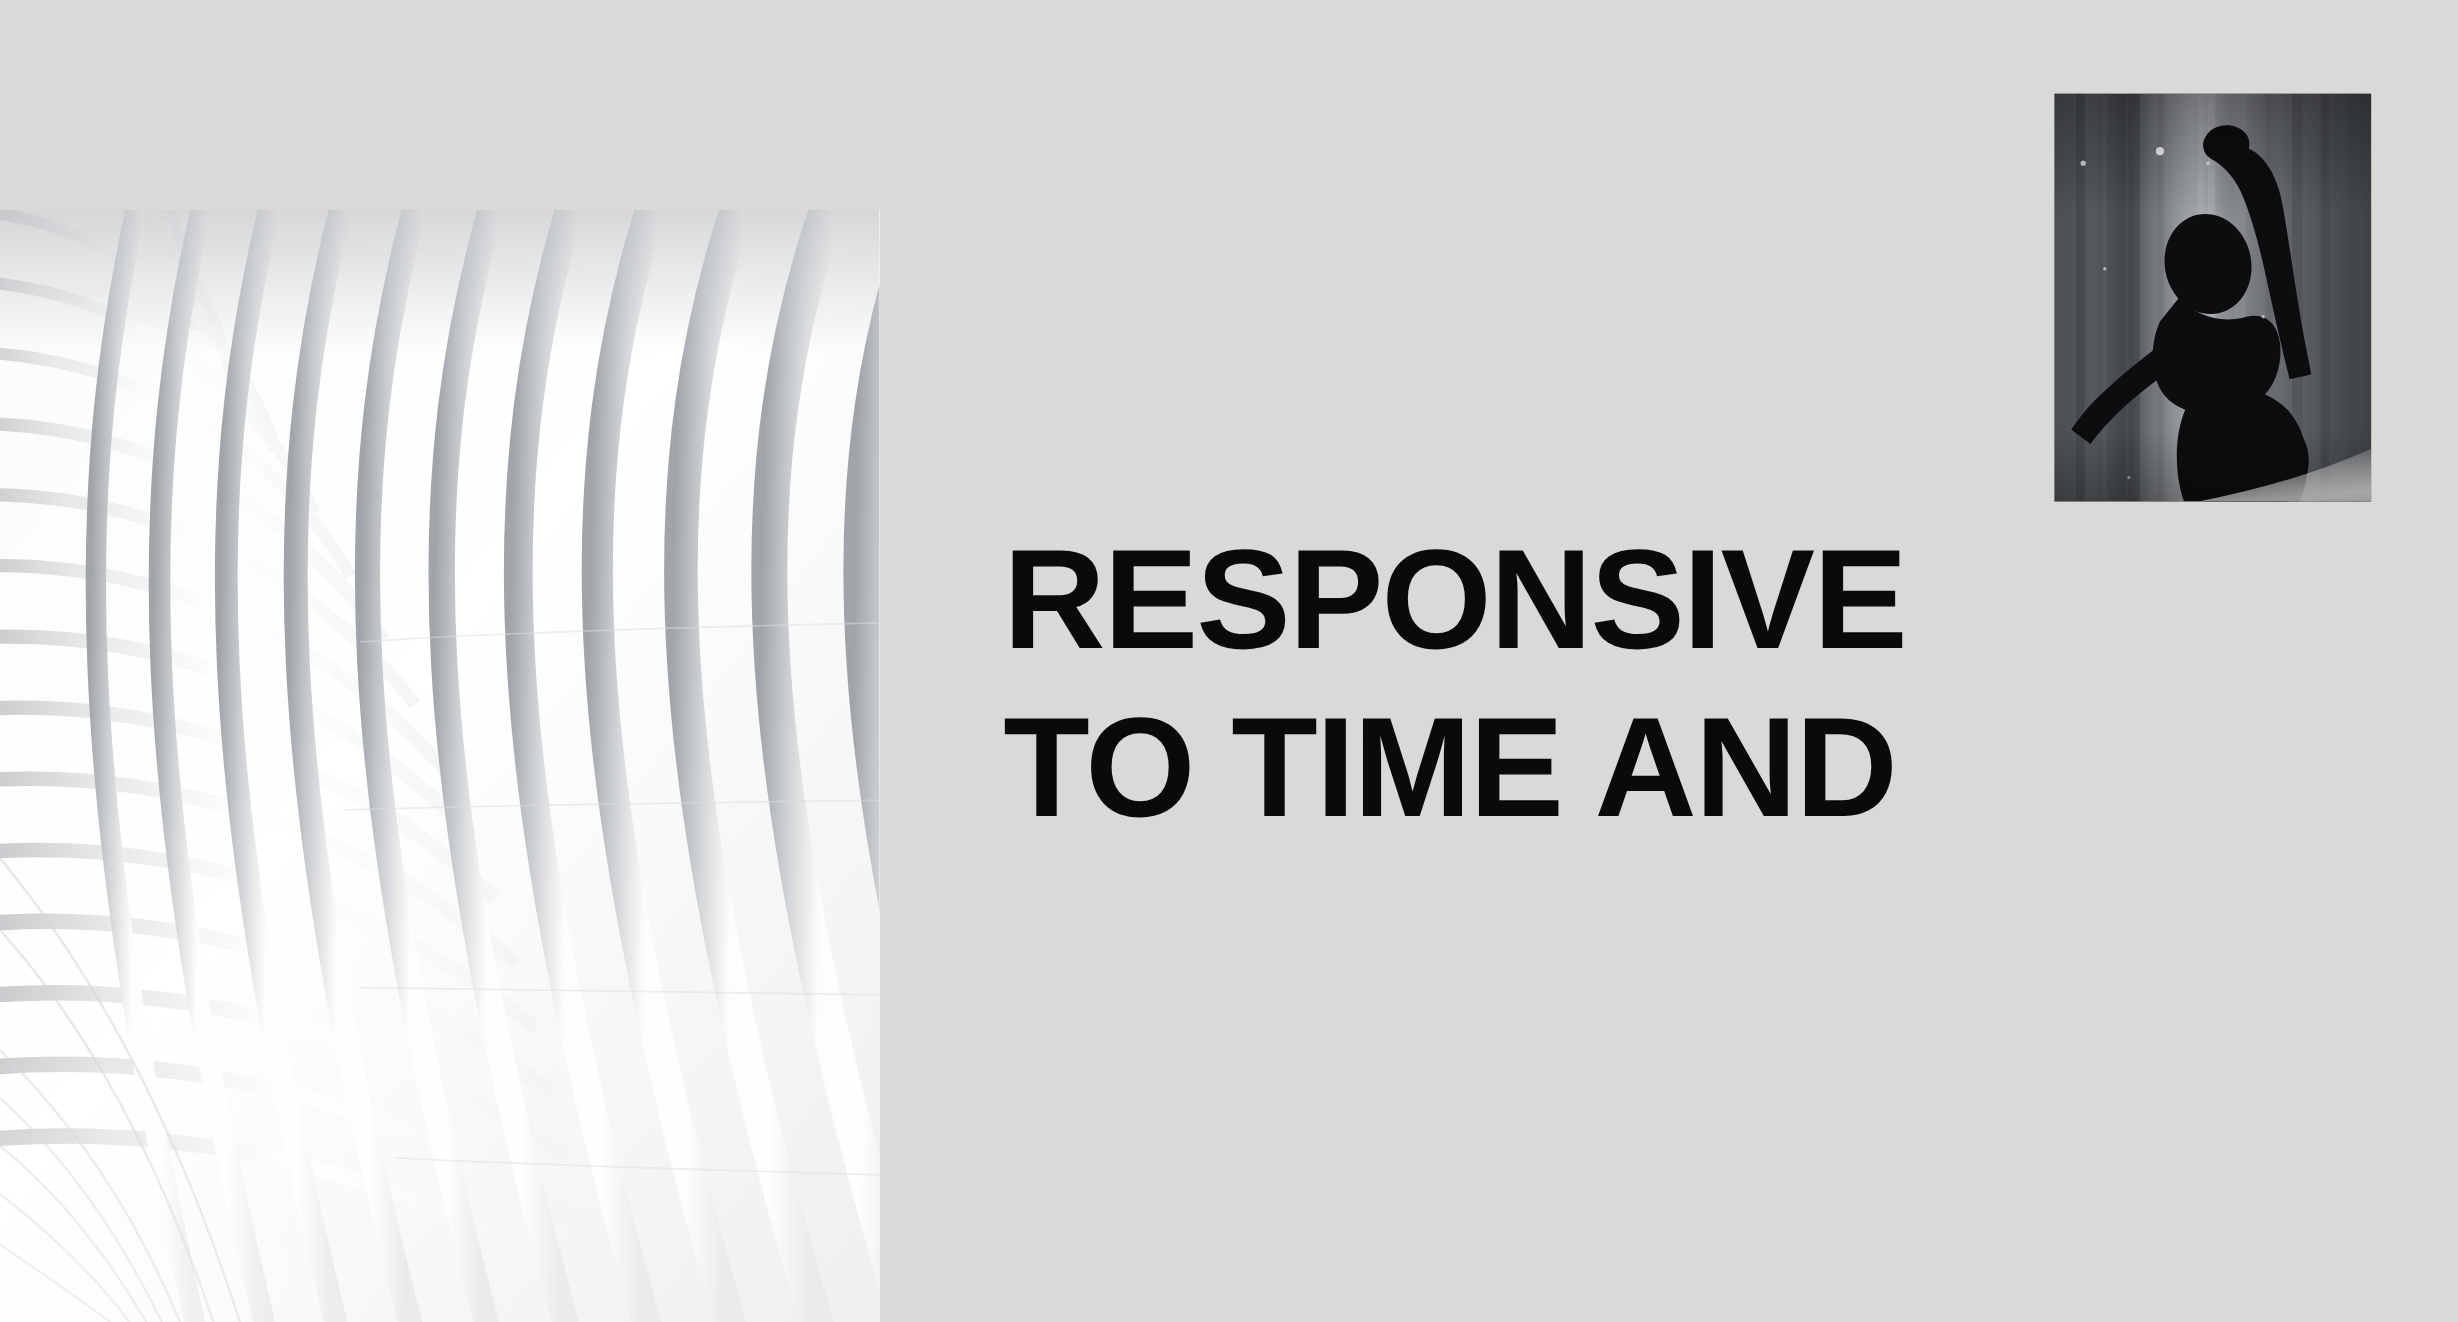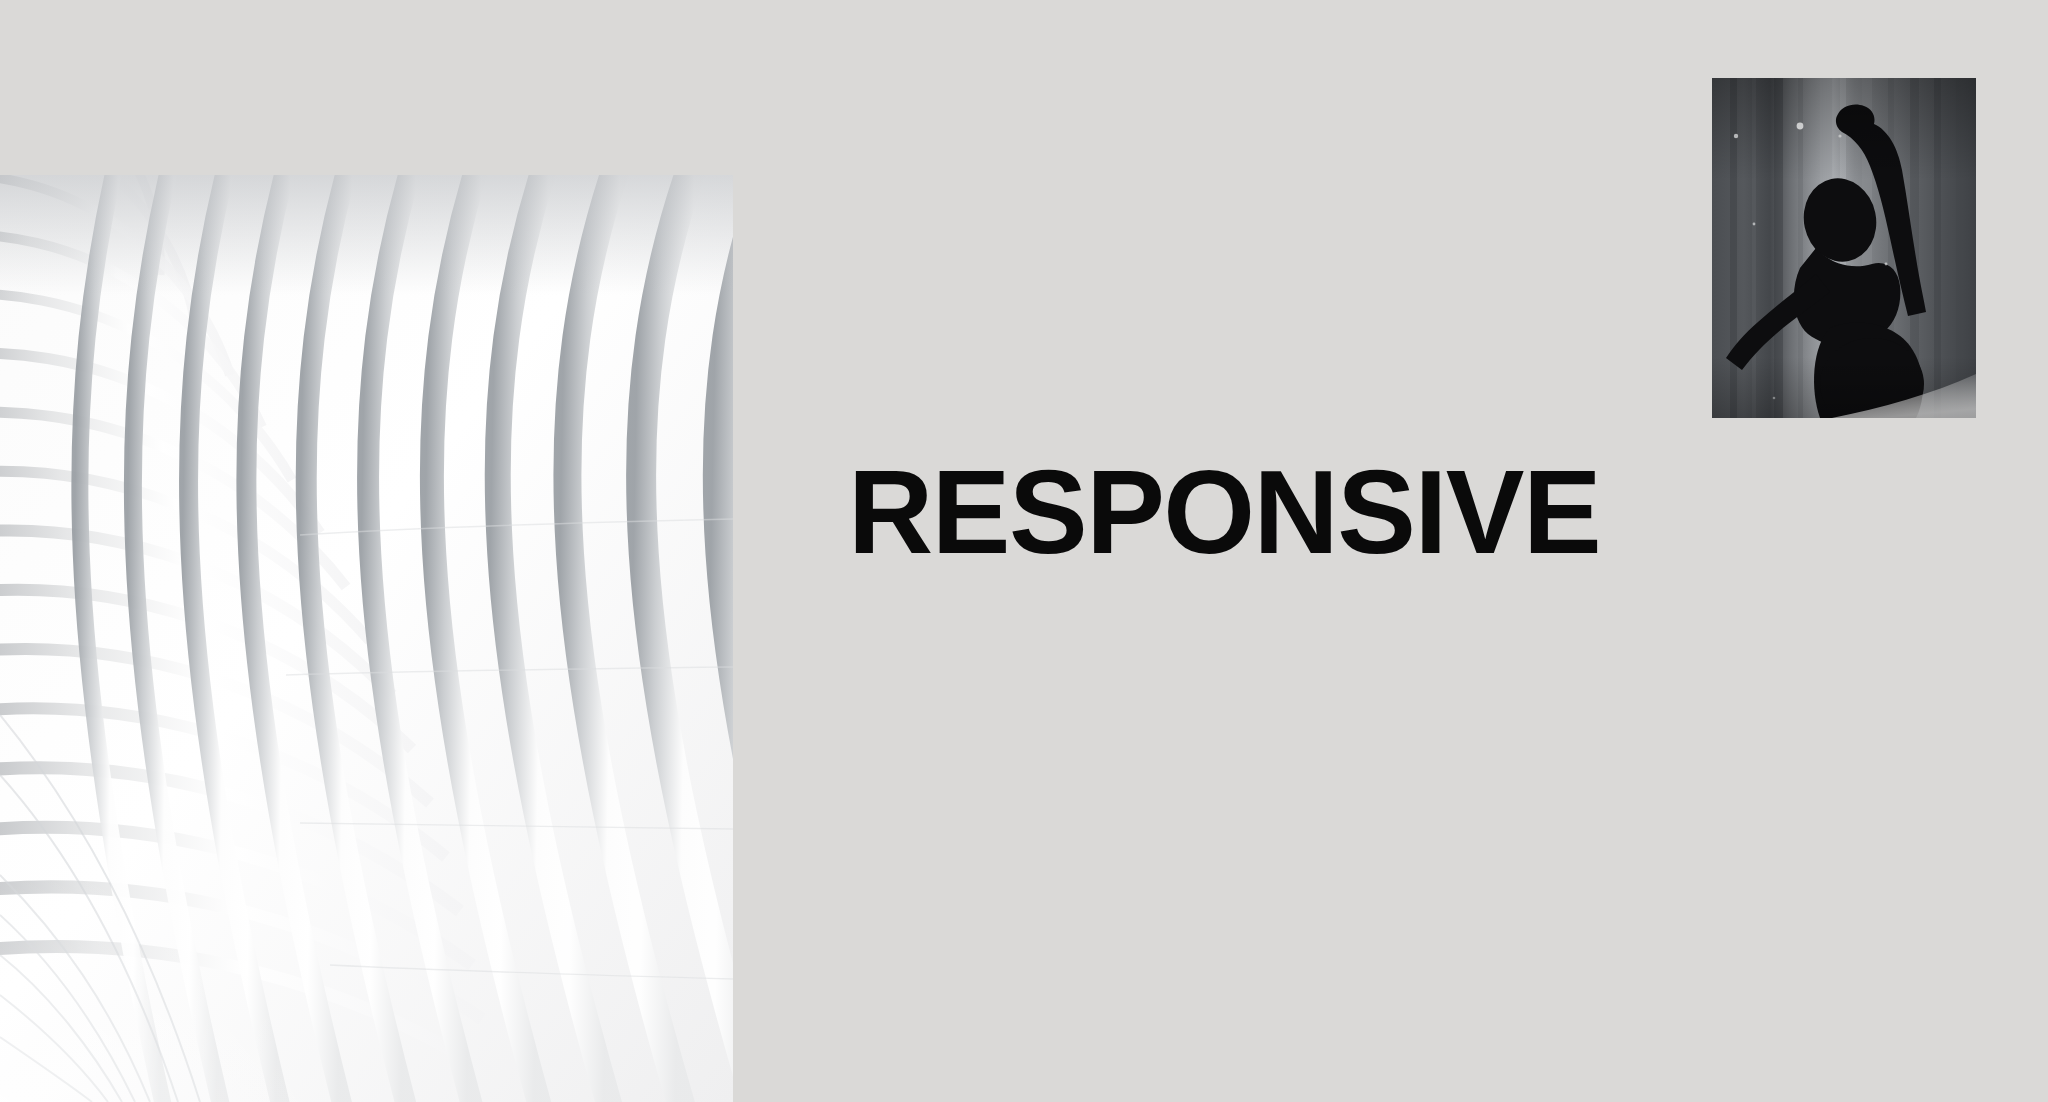--- a/index.html
+++ b/index.html
@@ -60,21 +60,21 @@
     width: 760px;
   }
   .headline-line {
     font-family: "Liberation Sans", sans-serif;
     font-weight: bold;
     font-size: 118px;
     line-height: 140px;
     letter-spacing: -1.5px;
     color: #0A0A0A;
     white-space: nowrap;
-    margin: 12px;
+    margin: 0;
   }
 </style>
 </head>
 <body>
 
 <div id="slide">
 
   <div id="arch-photo">
     <svg viewBox="0 0 733 927" preserveAspectRatio="xMidYMid slice">
       <defs>
@@ -247,15 +247,16 @@
       </g>
 
       <path d="M 120 340 C 170 330, 220 316, 264 296 L 264 340 Z" fill="url(#floorGlow)" opacity="0.9"></path>
 
       <rect x="0" y="0" width="264" height="340" fill="url(#vigV)"></rect>
     </svg>
   </div>
 
   <div id="headline">
     <div class="headline-line">RESPONSIVE</div>
+    <div class="headline-line">TO TIME AND</div>
   </div>
 
 </div>
 
 </body></html>

